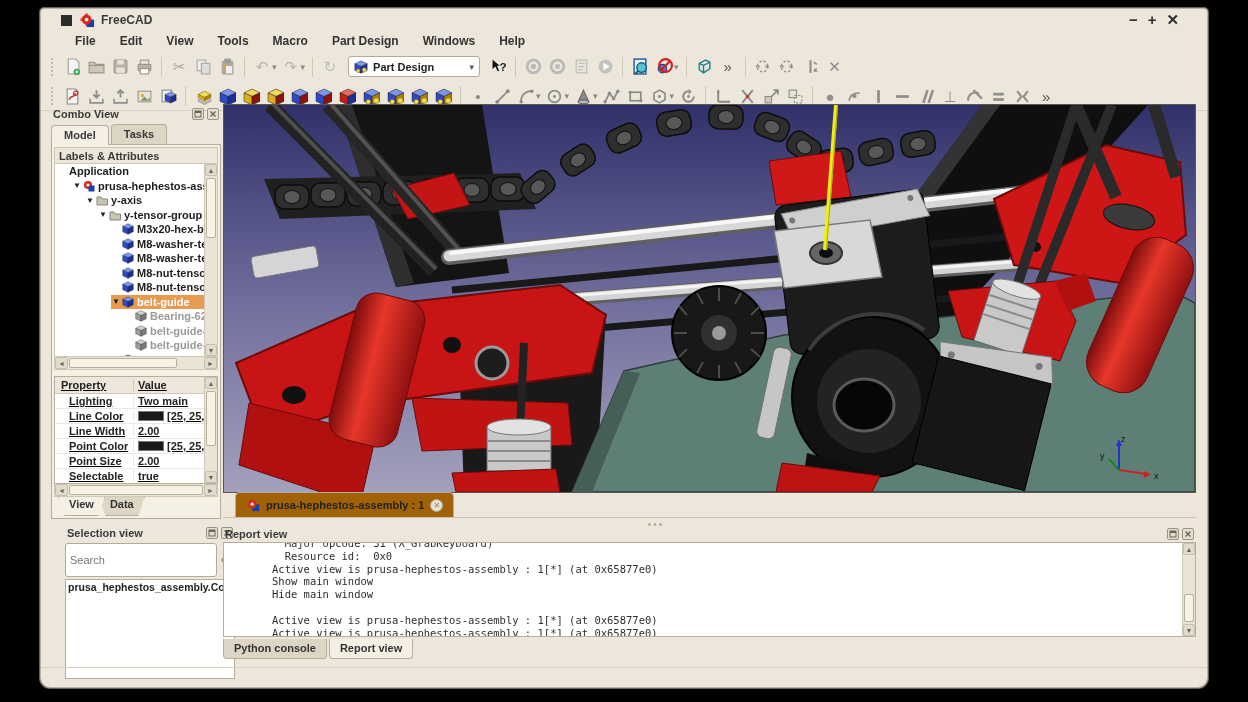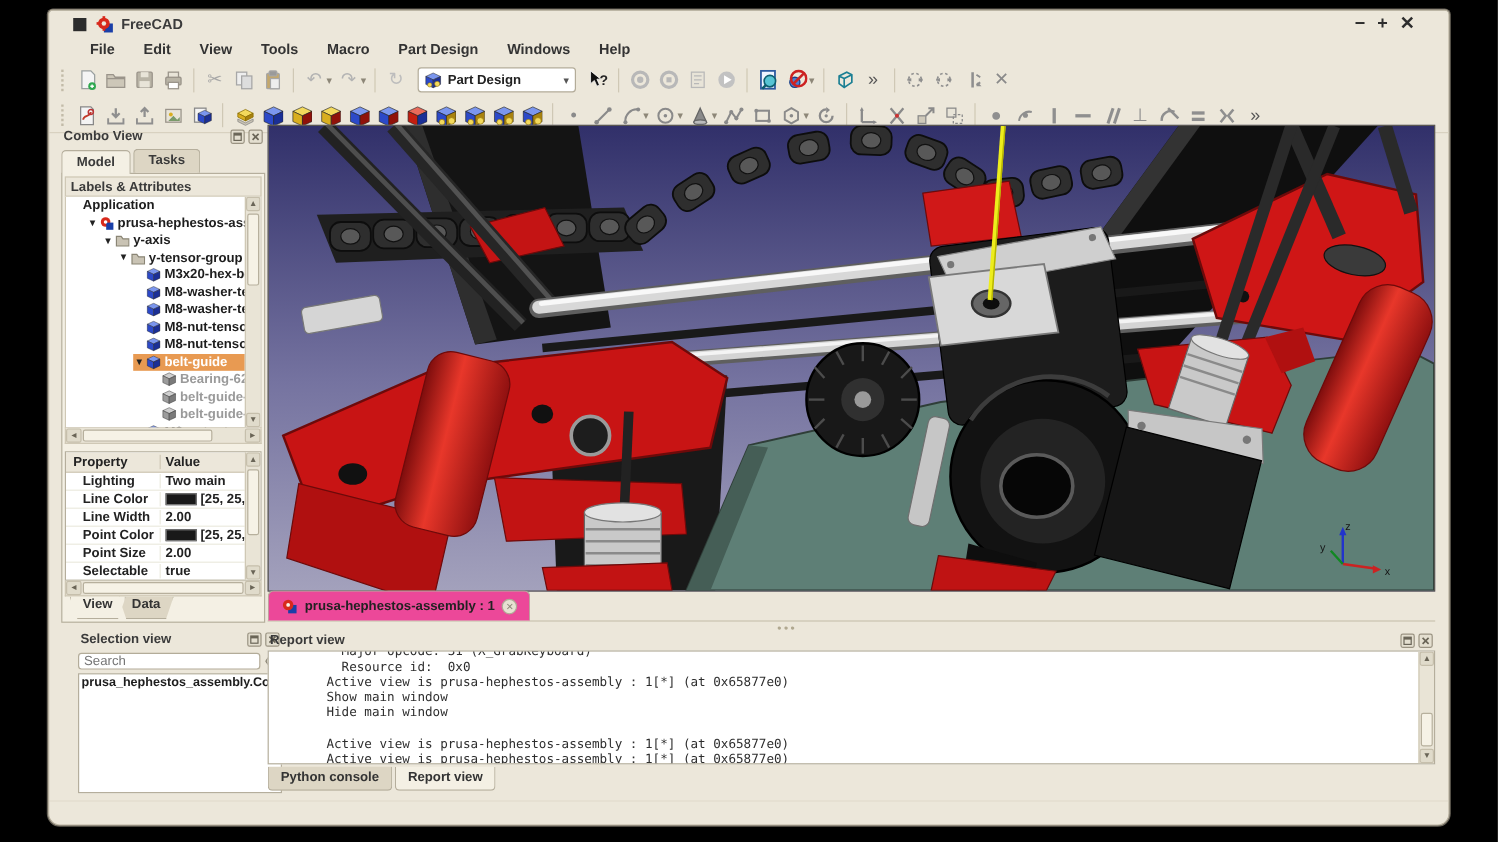--- a/index.html
+++ b/index.html
@@ -56,48 +56,48 @@
   .trow.selected .tlabel{color:#fff;}
   .vscroll{position:absolute;right:0;top:0;bottom:0;width:13px;background:#e9e4d6;border-left:1px solid #cfc8b5;}
   .vscroll .arr{position:absolute;left:0;right:0;height:12px;display:flex;align-items:center;justify-content:center;font-size:7px;color:#6a6557;background:#e0dbcb;border:1px solid #c6bfac;border-radius:2px;}
   .vscroll .up{top:0;}.vscroll .dn{bottom:0;}
   .vscroll .thumb{position:absolute;left:1px;right:1px;background:#f6f2e6;border:1px solid #b7b09d;border-radius:2px;}
   .hscroll{position:relative;height:13px;background:#e9e4d6;border:1px solid #cfc8b5;border-top:none;}
   .hscroll .arr{position:absolute;top:0;bottom:0;width:13px;display:flex;align-items:center;justify-content:center;font-size:7px;color:#6a6557;background:#e0dbcb;border:1px solid #c6bfac;border-radius:2px;}
   .hscroll .lf{left:0;}.hscroll .rt{right:0;}
   .hscroll .thumb{position:absolute;top:1px;bottom:1px;background:#f6f2e6;border:1px solid #b7b09d;border-radius:2px;}
   #splitter1{height:6px;}
-  #props-box{border:1px solid #b5ae9c;background:#fff;position:relative;}
+  #props-box{border:1px solid #b5ae9c;background:#fff;position:relative;text-decoration:underline;}
   #prop-grid{height:106px;overflow:hidden;position:relative;margin-right:13px;}
   .prow{display:flex;height:15px;border-bottom:1px solid #eceadf;align-items:center;}
   .prow.header{background:#ece7da;border-bottom:1px solid #cfc8b5;height:17px;}
   .prow .pname{width:78px;font-size:11px;font-weight:bold;color:#222;padding-left:14px;overflow:hidden;white-space:nowrap;}
   .prow.header .pname{padding-left:6px;}
   .prow .pval{flex:1;font-size:11px;font-weight:bold;color:#222;border-left:1px solid #eceadf;padding-left:4px;display:flex;align-items:center;gap:3px;white-space:nowrap;overflow:hidden;}
   .prow.header .pval{border-left:1px solid #cfc8b5;}
   .swatch{width:26px;height:10px;border:1px solid #777;flex:none;}
   #viewdata-tabs{display:flex;padding-left:4px;height:19px;}
   .vd-tab{font-size:11px;font-weight:bold;color:#333;padding:1px 10px 3px;background:#ddd6c4;border:1px solid #b5ae9c;border-top:none;
     clip-path:polygon(0 0,100% 0,86% 100%,14% 100%);margin-right:-6px;}
   .vd-tab.active{background:#f4f0e4;z-index:2;}
   
   #selview{position:absolute;left:24px;top:516px;width:170px;}
   #selview .panel-head{height:16px;padding:0 2px;}
   #sel-search-row{display:flex;align-items:center;gap:3px;margin-top:2px;}
-  #sel-search{flex:1;height:14px;border:1px solid #b3ac99;border-radius:3px;background:#fff;font-size:11px;color:#9a948a;padding:0 4px;font-family:"Liberation Sans",sans-serif;}
+  #sel-search{flex:1;height:34px;border:1px solid #b3ac99;border-radius:3px;background:#fff;font-size:11px;color:#9a948a;padding:0 4px;font-family:"Liberation Sans",sans-serif;}
   #sel-clear{width:16px;height:16px;display:flex;align-items:center;justify-content:center;}
   #sel-list{margin-top:2px;height:100px;background:#fff;border:1px solid #b5ae9c;overflow:hidden;}
   .sel-item{font-size:10.5px;font-weight:bold;color:#1d1d1d;white-space:nowrap;padding:1px 2px;}
   
   #viewport{position:absolute;left:182px;top:95px;width:973px;height:389px;border:1px solid #5a5752;background:#8d8bab;}
   #viewport svg{display:block;}
   
   #mditabs{position:absolute;left:182px;top:484px;width:973px;height:25px;border-bottom:1px solid #c9c2b0;display:flex;align-items:flex-end;}
-  #doctab{display:flex;align-items:center;gap:6px;height:24px;background:#ec4899;border:1px solid #b5ae9c;border-bottom:none;
-    border-radius:5px 5px 0 0;padding:12px 10px;margin-left:0;}
+  #doctab{display:flex;align-items:center;gap:6px;height:24px;background:#a16207;border:1px solid #b5ae9c;border-bottom:none;
+    border-radius:5px 5px 0 0;padding:12px 10px;margin-left:12px;}
   #doctab svg{width:14px;height:14px;}
   #doctab .dlabel{font-size:11px;font-weight:bold;color:#222;}
   #doctab .dclose{width:13px;height:13px;border-radius:50%;border:1px solid #b0a996;color:#8d8778;font-size:8px;display:flex;align-items:center;justify-content:center;background:#e7e2d2;}
   #hsplit-dots{position:absolute;left:600px;top:510px;width:30px;text-align:center;color:#b0a890;font-size:10px;letter-spacing:2px;}
   
   #report{position:absolute;left:182px;top:517px;width:973px;height:133px;}
   #report .panel-head{height:15px;padding:0 2px;}
   #report-body{position:absolute;left:0;top:16px;right:0;height:95px;background:#fff;border:1px solid #b5ae9c;overflow:hidden;}
   #report-lines{position:absolute;left:3px;top:-6px;right:16px;}
   .rline{font-family:"DejaVu Sans Mono","Liberation Mono",monospace;font-size:10.5px;line-height:12.8px;color:#2e2e2e;white-space:pre;margin-left:45px;}

